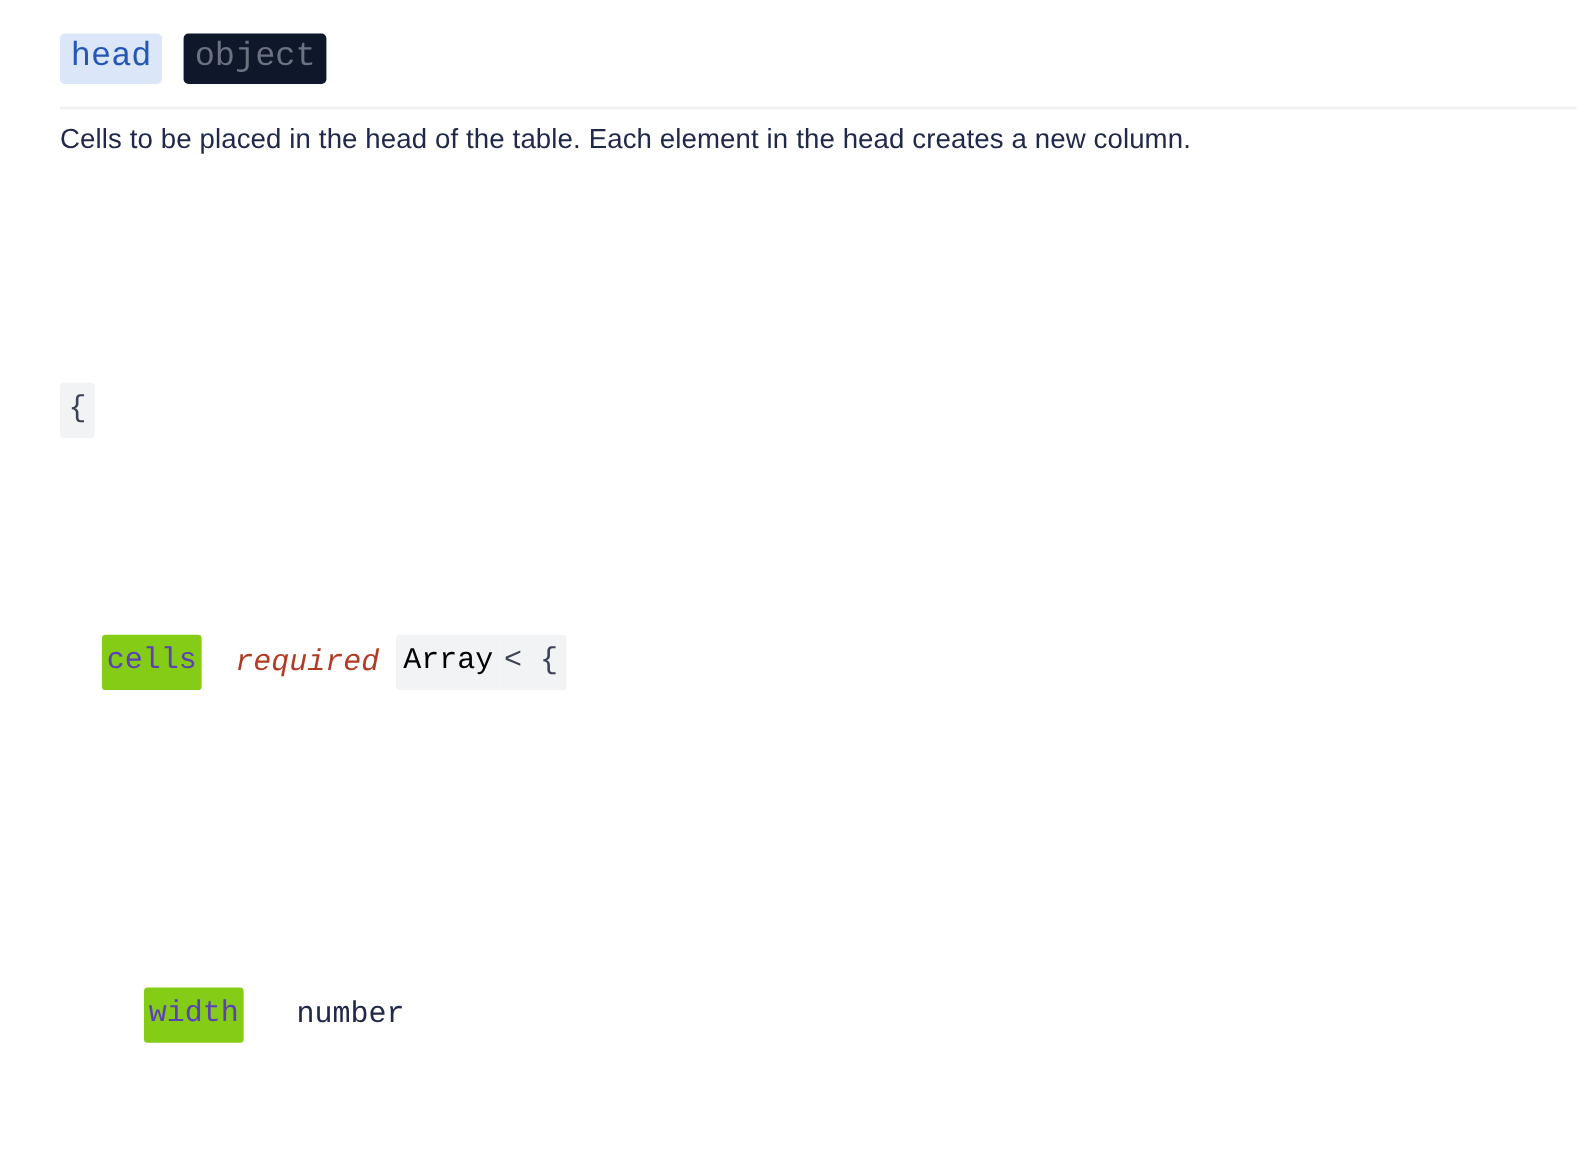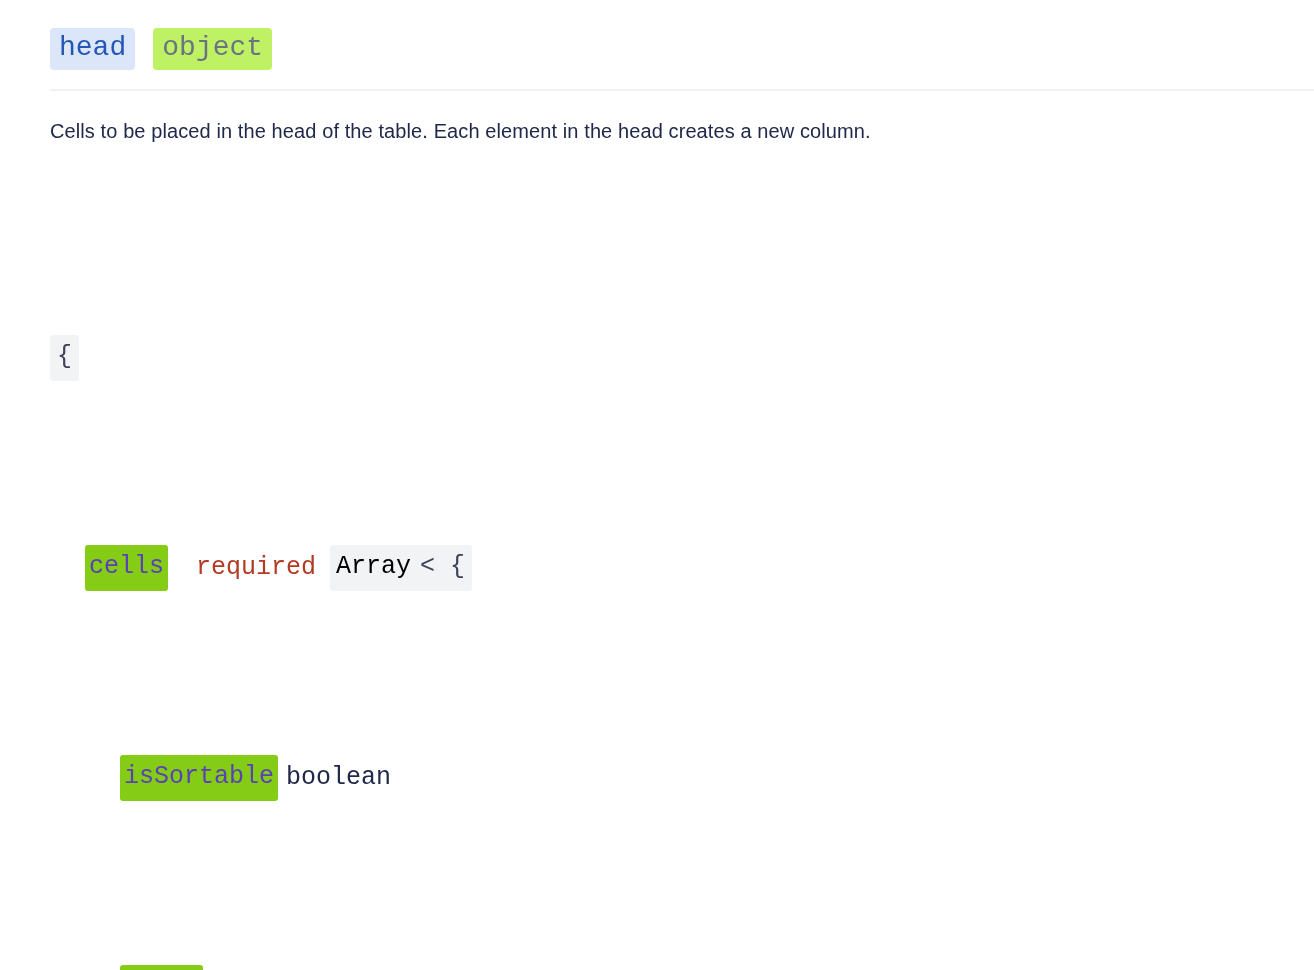--- a/index.html
+++ b/index.html
@@ -34,35 +34,35 @@
     font-family: "Liberation Mono", "DejaVu Sans Mono", monospace;
     font-size: 28px;
     line-height: 34px;
     white-space: pre;
   }
   .badge-name {
     background: #dbe7f8;
     color: #2457b5;
   }
   .badge-kind {
-    background: #bef264;
+    background: #0f172a;
     color: #6b7280;
   }
 
   .divider {
     margin: 19px 0 0 0;
     width: 1264px;
     height: 2px;
     background: #f0f1f4;
   }
 
   
   .description {
-    margin-top: 25px;
-    font-size: 20px;
+    margin-top: 9px;
+    font-size: 23px;
     line-height: 30px;
     color: #1e2a४7;
     color: #21294a;
     letter-spacing: 0.1px;
   }
 
   
   .signature {
     margin-top: 23px;
     font-family: "Liberation Mono", "DejaVu Sans Mono", monospace;
@@ -92,20 +92,21 @@
     background: #84cc16;
     color: #5a41b5;
     border-radius: 3px;
     padding: 1px 4px 3px 4px;
   }
   .t-plain {
     color: #21294a;
   }
   .t-required {
     color: #b23b26;
+    font-style: italic;
   }
   .t-muted {
     background: #f2f3f5;
     color: #000000;
     border-radius: 3px 0 0 3px;
     padding: 1px 5px 3px 6px;
   }
   .t-bracket {
     background: #f2f3f5;
     color: #3c4257;
@@ -146,25 +147,20 @@
     <div class="sig-line ind-b">
       <span class="tok t-prop">cells</span>
       <span class="gap-md"></span>
       <span class="gap-md"></span>
       <span class="tok t-required">required</span>
       <span class="gap-md"></span>
       <span class="tok t-muted">Array</span><span class="tok t-bracket">&lt; {</span>
     </div>
 
     
-    <div class="sig-line ind-2">
-      <span class="tok t-prop">isSortable</span>
-      <span class="gap-sm"></span>
-      <span class="tok t-plain">boolean</span>
-    </div>
 
     
     <div class="sig-line ind-2">
       <span class="tok t-prop">width</span>
       <span class="gap-sm"></span><span class="gap-md"></span><span class="gap-md"></span><span class="gap-sm"></span>
       <span class="tok t-plain">number</span>
     </div>
 
     
     

